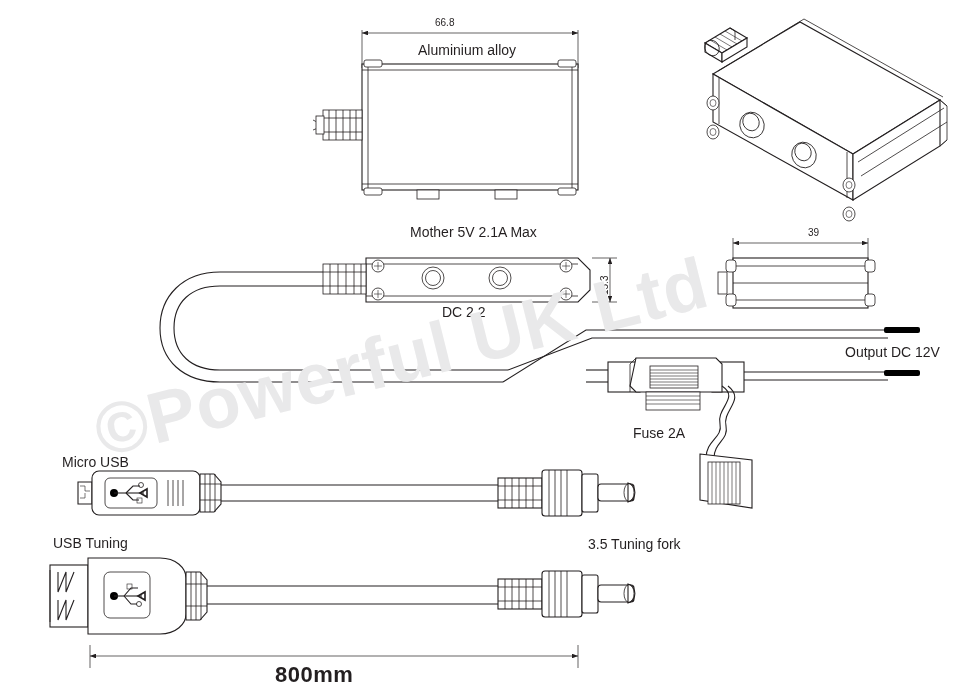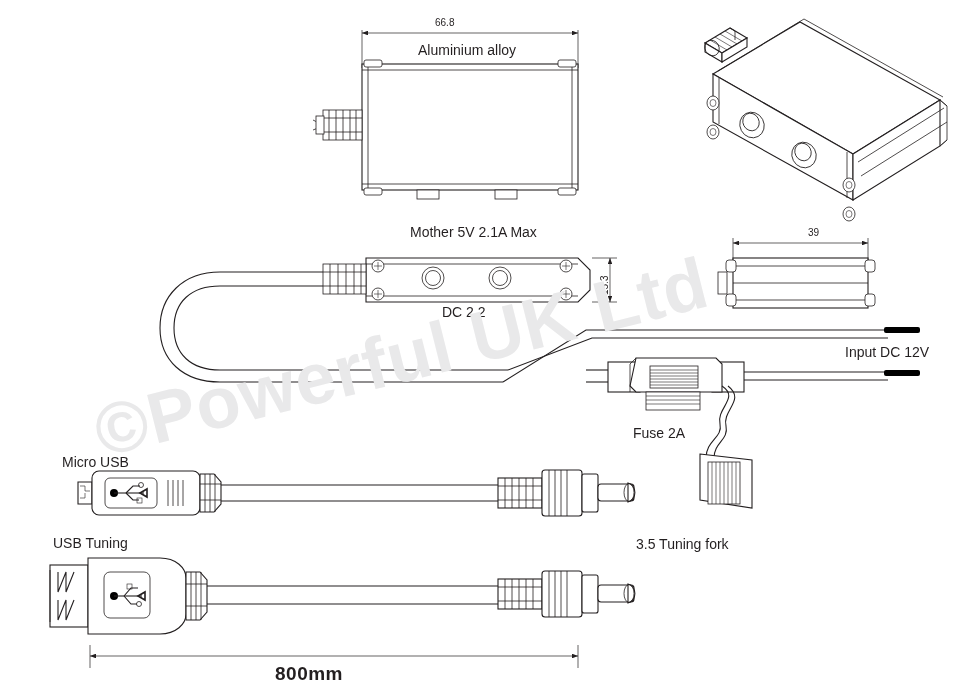--- a/index.html
+++ b/index.html
@@ -28,21 +28,21 @@
   }
   .lbl {
     position: absolute;
     font-family: "Liberation Sans", sans-serif;
     color: #231f20;
     white-space: nowrap;
     line-height: 1;
   }
   .lbl-dim { font-size: 10px; }
   .lbl-med { font-size: 14px; }
-  .lbl-big { font-size: 19px; font-weight: bold; letter-spacing: .5px; }
+  .lbl-big { font-size: 22px; font-weight: bold; letter-spacing: .5px; }
   .rot90 {
     transform: rotate(-90deg);
     transform-origin: left top;
   }
   #watermark {
     position: absolute;
     left: 96px;
     top: 392px;
     transform: rotate(-14deg);
     transform-origin: left center;
@@ -429,25 +429,25 @@
 <div class="lbl lbl-med" style="left:418px; top:43px;">Aluminium alloy</div>
 
 <div class="lbl lbl-med" style="left:410px; top:225px;">Mother 5V 2.1A Max</div>
 
 <div class="lbl lbl-med" style="left:442px; top:305px;">DC 2.2</div>
 
 <div class="lbl lbl-dim rot90" style="left:600px; top:295px;">15.3</div>
 
 <div class="lbl lbl-dim" style="left:793px; top:228px;margin-left:15px;">39</div>
 
-<div class="lbl lbl-med" style="left:845px; top:345px;">Input DC 12V</div>
+<div class="lbl lbl-med" style="left:845px; top:345px;">Output DC 12V</div>
 
 <div class="lbl lbl-med" style="left:605px; top:426px;margin-left:28px;">Fuse 2A</div>
 
 <div class="lbl lbl-med" style="left:62px; top:455px;">Micro USB</div>
 
 <div class="lbl lbl-med" style="left:53px; top:536px;">USB Tuning</div>
 
-<div class="lbl lbl-med" style="left:588px; top:537px;margin-left:48px;">3.5 Tuning fork</div>
+<div class="lbl lbl-med" style="left:588px; top:537px;">3.5 Tuning fork</div>
 
 <div class="lbl lbl-big" style="left:275px; top:664px;">800mm</div>
 
 <div id="watermark">©Powerful UK Ltd</div>
 
 </body></html>

